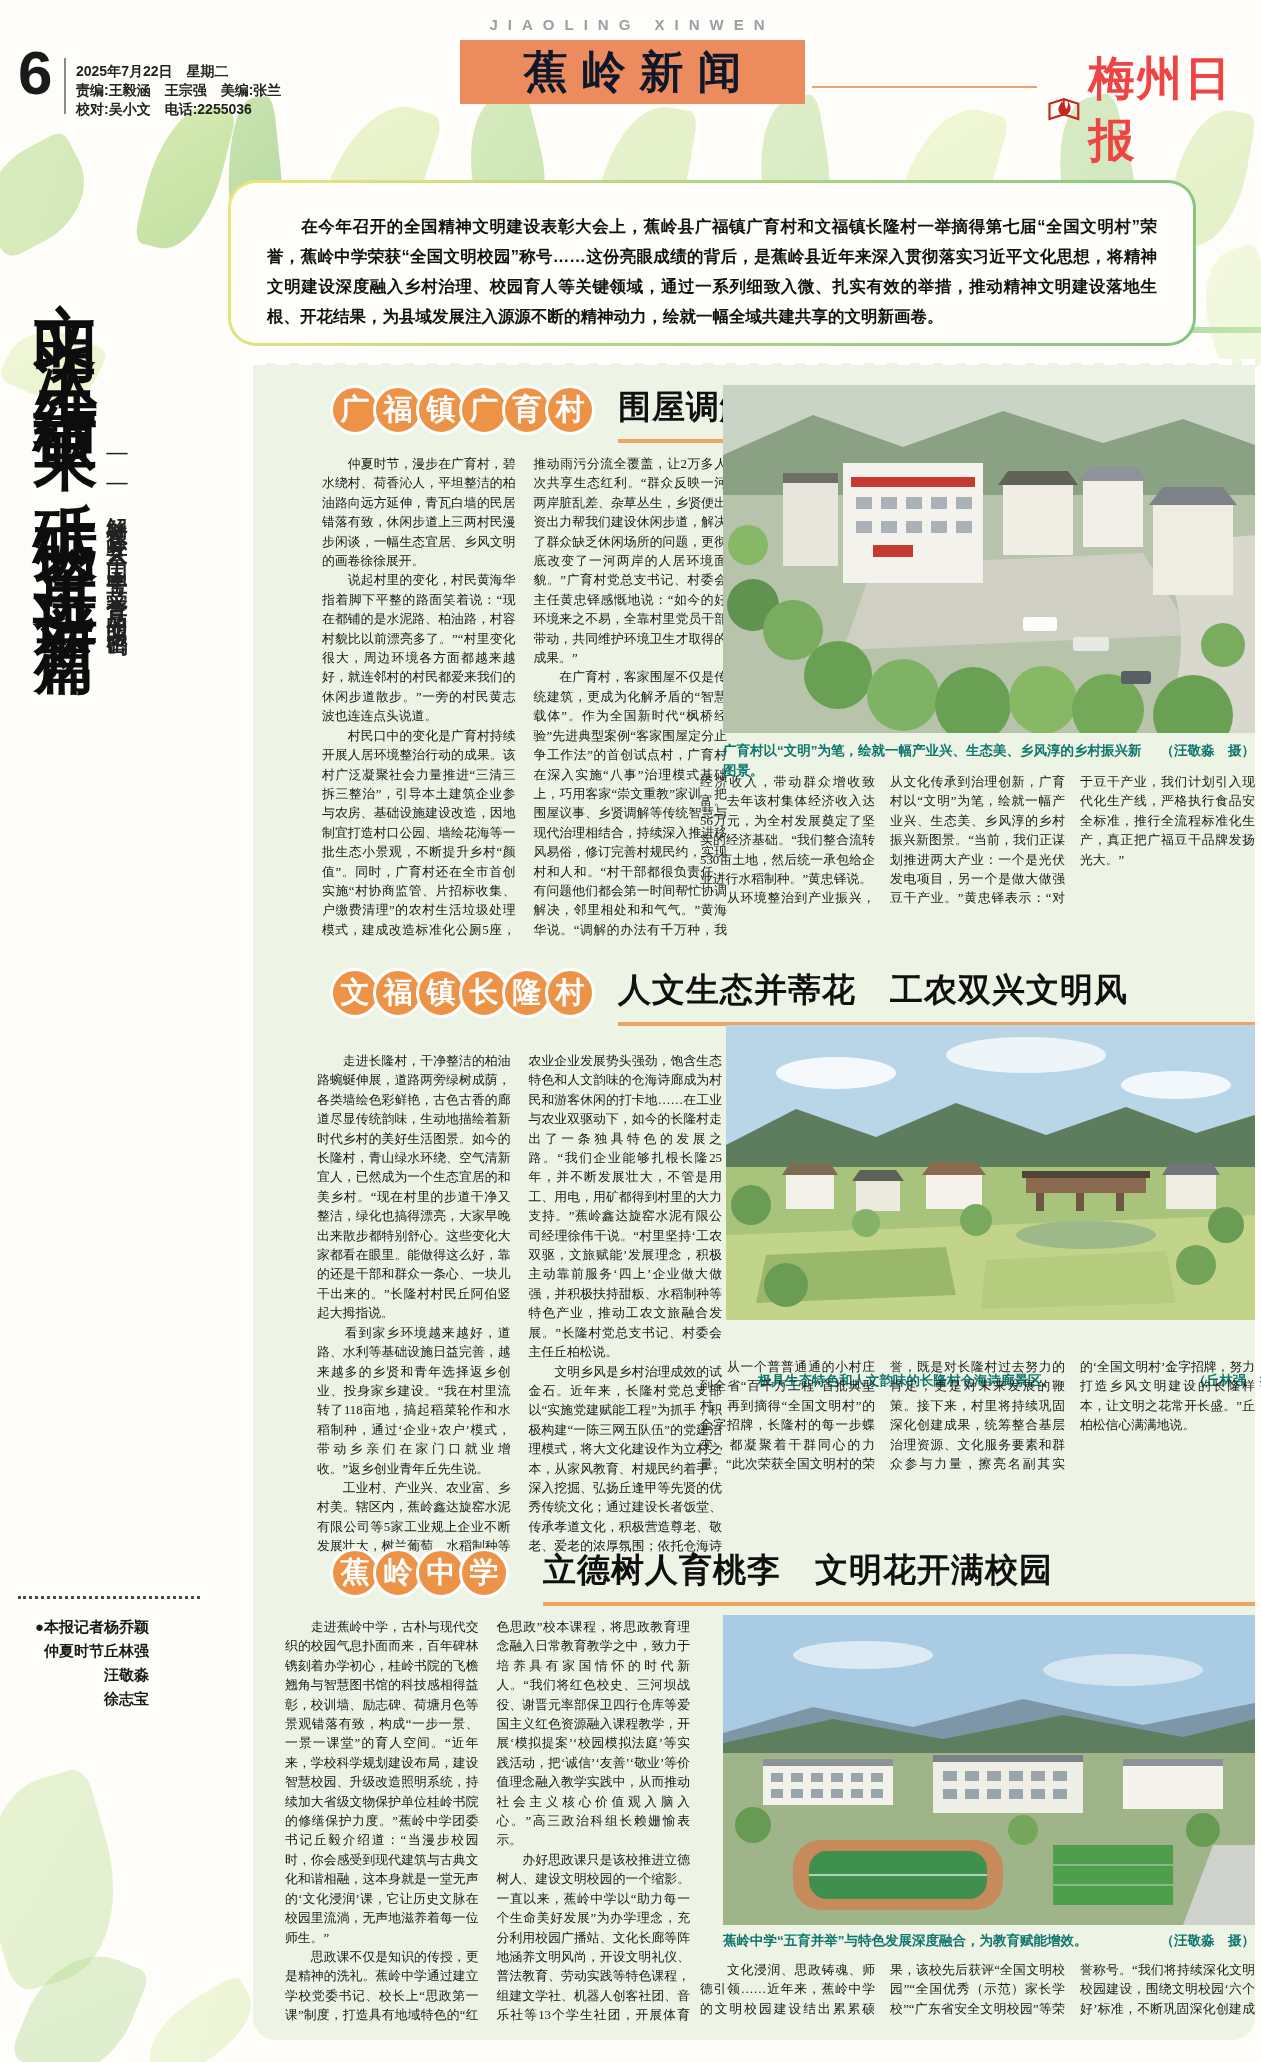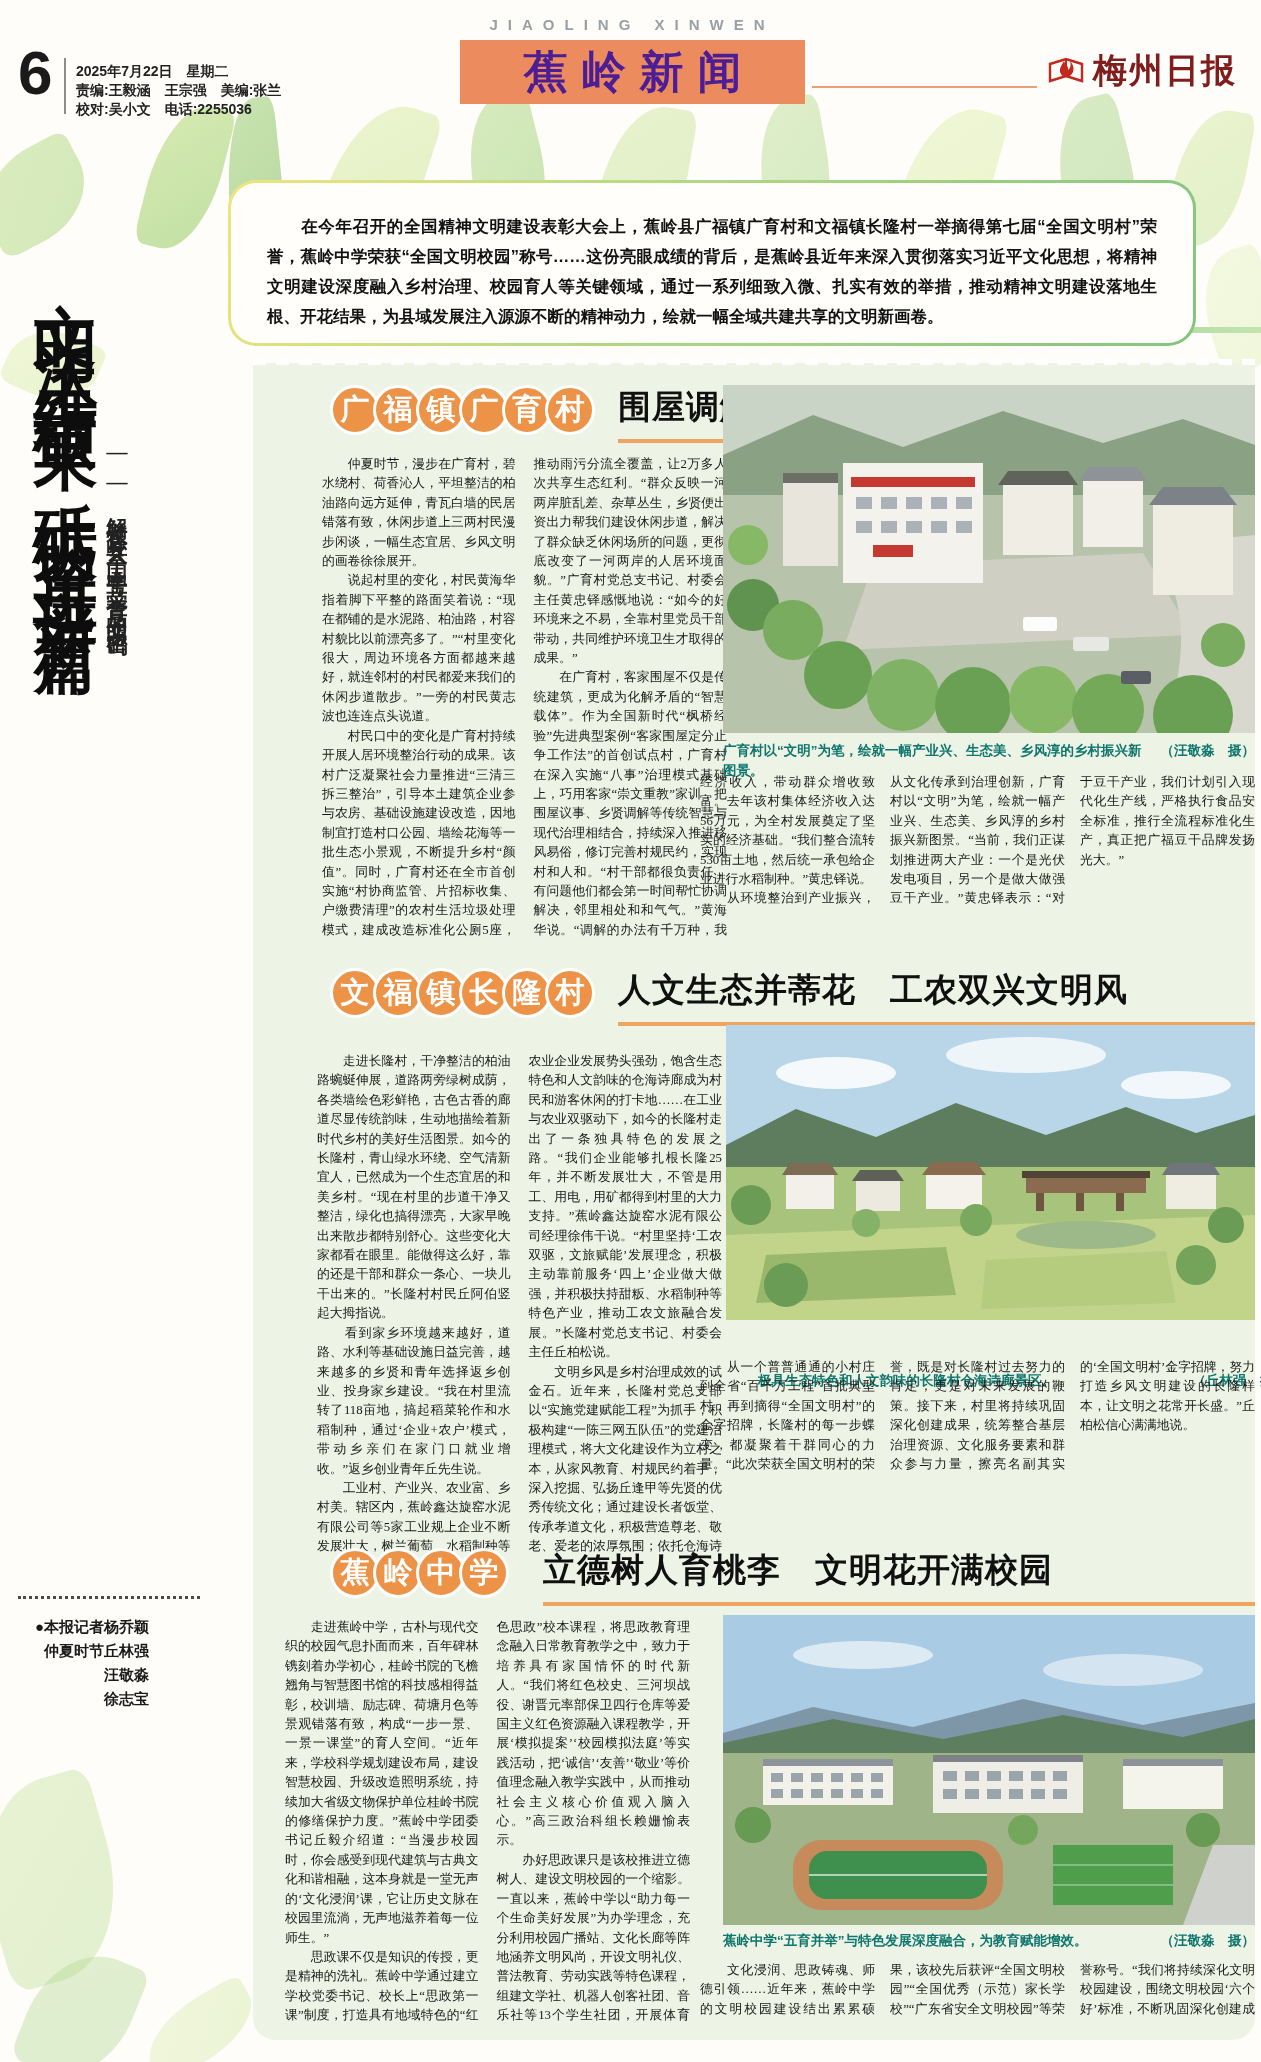--- a/index.html
+++ b/index.html
@@ -10,24 +10,24 @@
   .leaf{position:absolute;border-radius:65% 12% 62% 14%;pointer-events:none;}
 
   
   .pagenum{position:absolute;left:18px;top:42px;font-size:62px;font-weight:700;line-height:1;}
   .head-divider{position:absolute;left:64px;top:58px;width:2px;height:56px;background:#8c8c8c;}
   .head-meta{position:absolute;left:76px;top:62px;font-size:14px;line-height:19px;font-weight:700;color:#222;}
   .masthead-en{position:absolute;left:382px;top:16px;width:500px;text-align:center;
                font-size:15px;font-weight:700;letter-spacing:10px;color:#98a0a4;}
   .masthead-box{position:absolute;left:460px;top:40px;width:345px;height:64px;background:#ec8c5e;
                 display:flex;align-items:center;justify-content:center;z-index:3;}
-  .masthead-box .cn{color:#4c1d95;font-size:44px;font-weight:900;letter-spacing:14px;text-indent:14px;}
+  .masthead-box .cn{color:#0f172a;font-size:44px;font-weight:900;letter-spacing:14px;text-indent:14px;}
   .head-rule{position:absolute;top:86px;left:812px;width:225px;height:2px;background:#eba06f;}
   .brand{position:absolute;left:1045px;top:48px;display:flex;align-items:center;gap:4px;}
-  .brand-name{font-family:Liberation Mono, monospace;font-size:34px;font-weight:900;color:#7f1d1d;letter-spacing:2px;}
+  .brand-name{font-family:Liberation Mono, monospace;font-size:46px;font-weight:900;color:#ef4444;letter-spacing:2px;}
 
   
   .lead-outer{position:absolute;left:228px;top:180px;width:962px;border-radius:28px;padding:3px;
               background:linear-gradient(120deg,#efe57d,#b5d985 40%,#83c47e);z-index:2;}
   .lead-inner{background:#fffefb;border-radius:25px;padding:28px 36px 12px 36px;}
   .lead-text{font-size:16.5px;line-height:30px;font-weight:700;text-align:justify;color:#111;}
   .green-rule{position:absolute;left:243px;top:327px;width:1018px;height:6px;
               background:linear-gradient(90deg,#e7f0a2,#8fc87e 30%,#a8d594 85%,#c4e4b2);}
 
   

